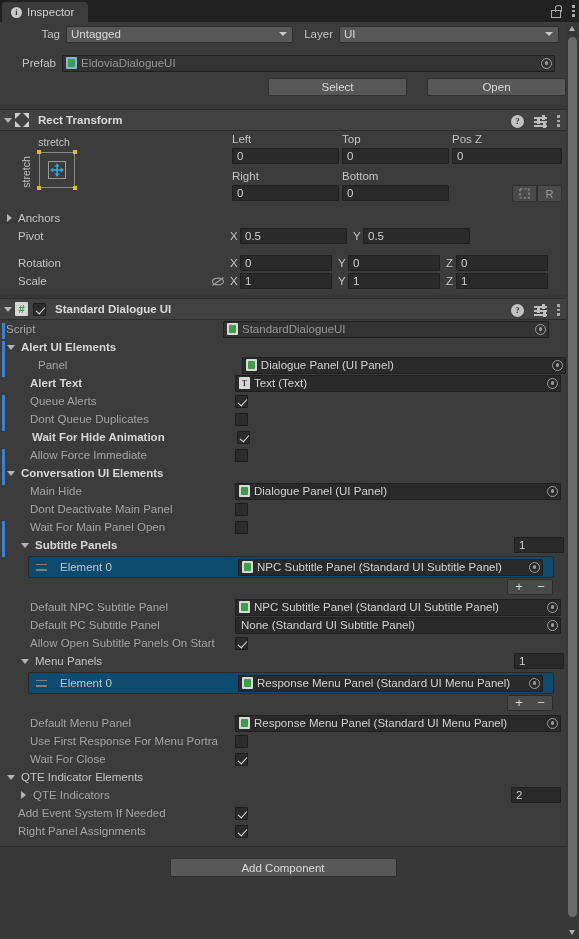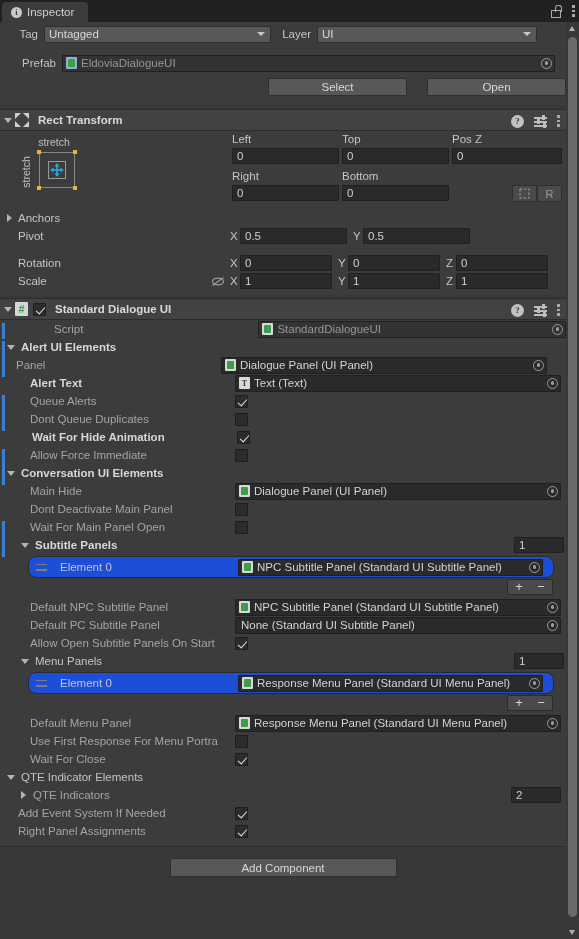--- a/index.html
+++ b/index.html
@@ -227,21 +227,21 @@
   .anchor-inner { position: absolute; left: 12px; top: 12px; width: 18px; height: 18px; border: 1px solid #9a9a9a; }
   .anchor-arrows { position: absolute; left: 13px; top: 13px; width: 16px; height: 16px; }
 
   .mini-btn {
     background: #4a4a4a; border: 1px solid #303030; height: 17px;
     display: flex; align-items: center; justify-content: center;
     color: #9a9a9a; font-size: 11px; border-radius: 1px;
   }
 
   
-  .list-box { border: 1px solid #2a2a2a; background: #1d4ed8; border-radius: 8px; }
+  .list-box { border: 1px solid #2a2a2a; background: #0c4a6e; border-radius: 2px; }
   .elem-row { height: 20px; display: flex; align-items: center; position: relative; }
   .drag-handle { width: 11px; height: 7px; display:flex; flex-direction: column; justify-content: space-between; }
   .drag-handle i { height: 1.5px; background: #7d7d7d; width: 11px; display: block; }
   .plusminus {
     background: #4a4a4a; border: 1px solid #2c2c2c; border-radius: 2px;
     height: 16px; display: flex; align-items: center;
   }
   .pm-btn { width: 22px; text-align: center; color: #d5d5d5; font-size: 13px; line-height: 14px; }
 
   .sep { height: 1px; background: #2e2e2e; }
@@ -280,21 +280,21 @@
     <div class="scroll-arrow-up"></div>
     <div class="scroll-thumb"></div>
     <div class="scroll-arrow-down"></div>
   </div>
 
   <div class="content">
 
     <div class="hdr-block">
 
       <div class="row" style="height:20px;">
-        <div style="width:44px; text-align:right; padding-right:6px;" class="lbl">Tag</div>
+        <div style="width:66px; text-align:right; padding-right:6px;" class="lbl">Tag</div>
         <div class="dropdown" style="width:227px;">
           <span>Untagged</span>
           <span class="caret"></span>
         </div>
         <div style="width:46px; text-align:right; padding-right:6px;" class="lbl">Layer</div>
         <div class="dropdown" style="width:220px;">
           <span>UI</span>
           <span class="caret"></span>
         </div>
       </div>
@@ -457,35 +457,35 @@
     </div>
 
     <div class="body">
 
       <div class="ovr" style="top:3px;  height:16px;"></div>
       <div class="ovr" style="top:21px; height:36px;"></div>
       <div class="ovr" style="top:75px; height:36px;"></div>
       <div class="ovr" style="top:129px; height:36px;"></div>
       <div class="ovr" style="top:201px; height:36px;"></div>
 
-      <div class="prow" style="padding-left:34px;margin-left:20px;">
+      <div class="prow" style="padding-left:6px;">
         <span class="plabel dim" style="width:217px;">Script</span>
         <span class="objfield readonly" style="width:326px;">
           <span class="icon-script"></span>
           <span class="txt">StandardDialogueUI</span>
           <span class="objsel"></span>
         </span>
       </div>
 
       <div class="prow" style="padding-left:7px;">
         <span class="foldout"></span>
         <span class="plabel bold" style="margin-left:3px;">Alert UI Elements</span>
       </div>
 
-      <div class="prow" style="padding-left:16px;">
+      <div class="prow" style="padding-left:38px;">
         <span class="plabel dim" style="width:205px;">Panel</span>
         <span class="objfield" style="width:326px;">
           <span class="icon-script"></span>
           <span class="txt">Dialogue Panel (UI Panel)</span>
           <span class="objsel"></span>
         </span>
       </div>
 
       <div class="prow" style="padding-left:30px;">
         <span class="plabel bold" style="width:205px;">Alert Text</span>

